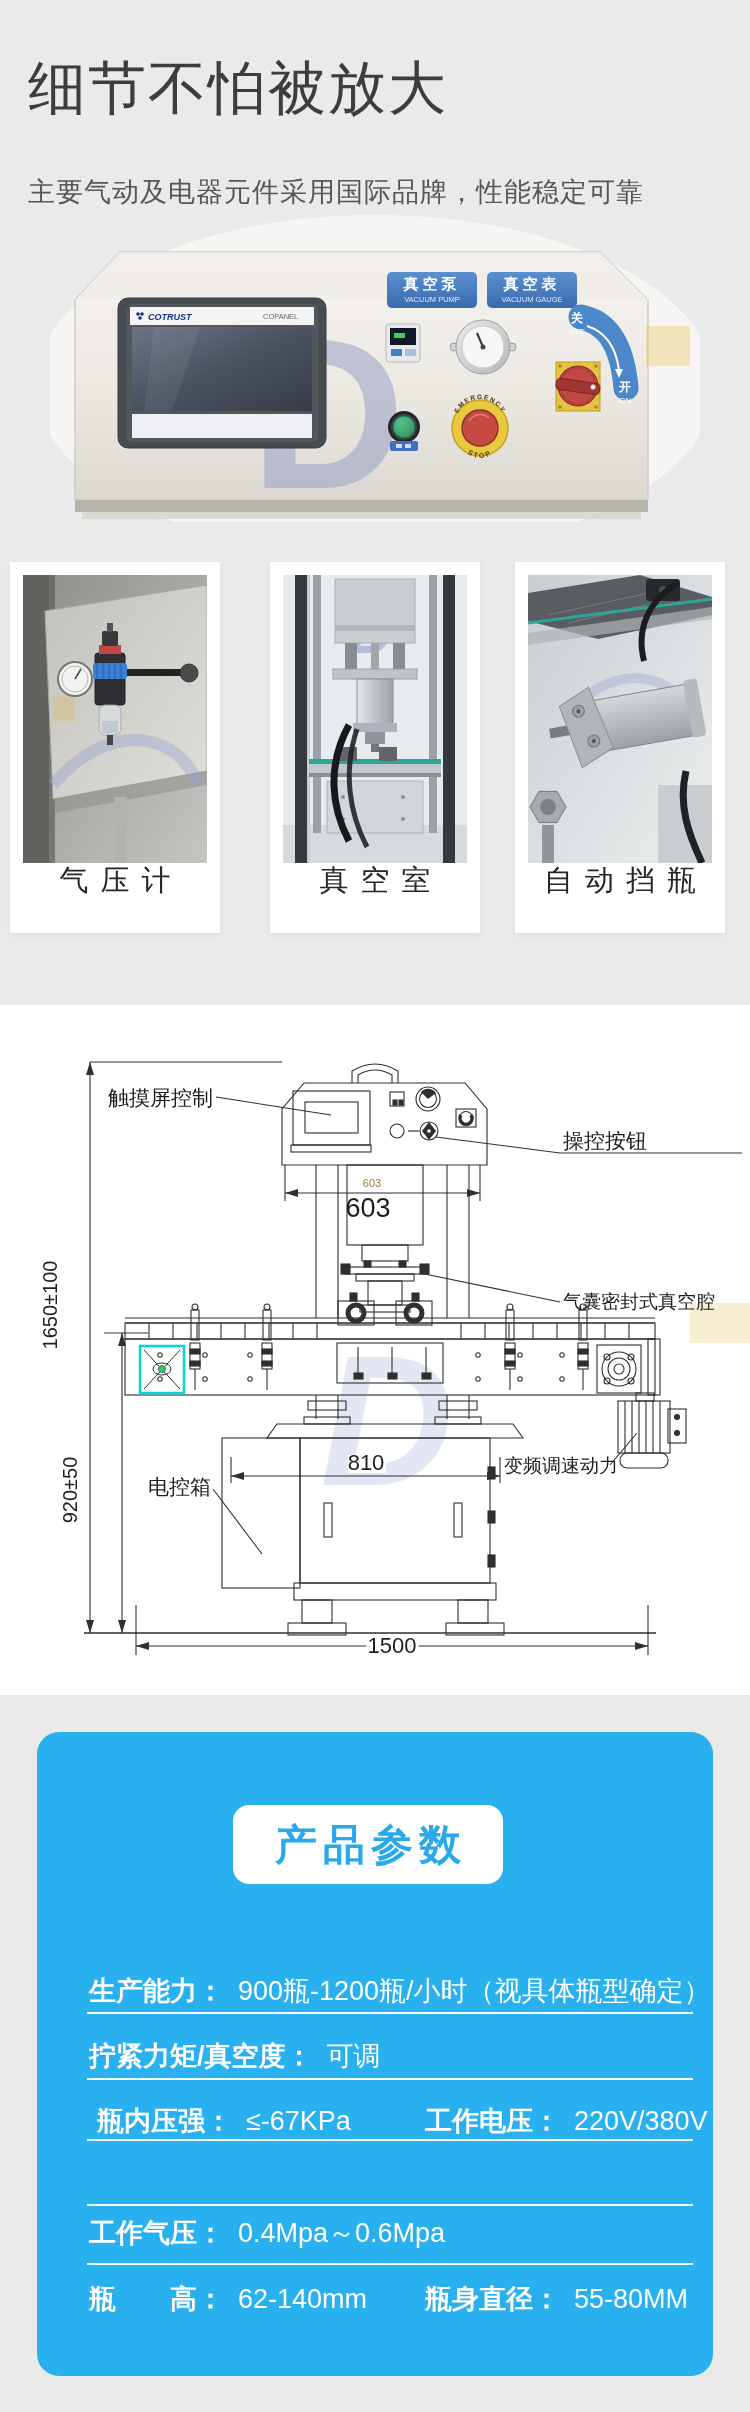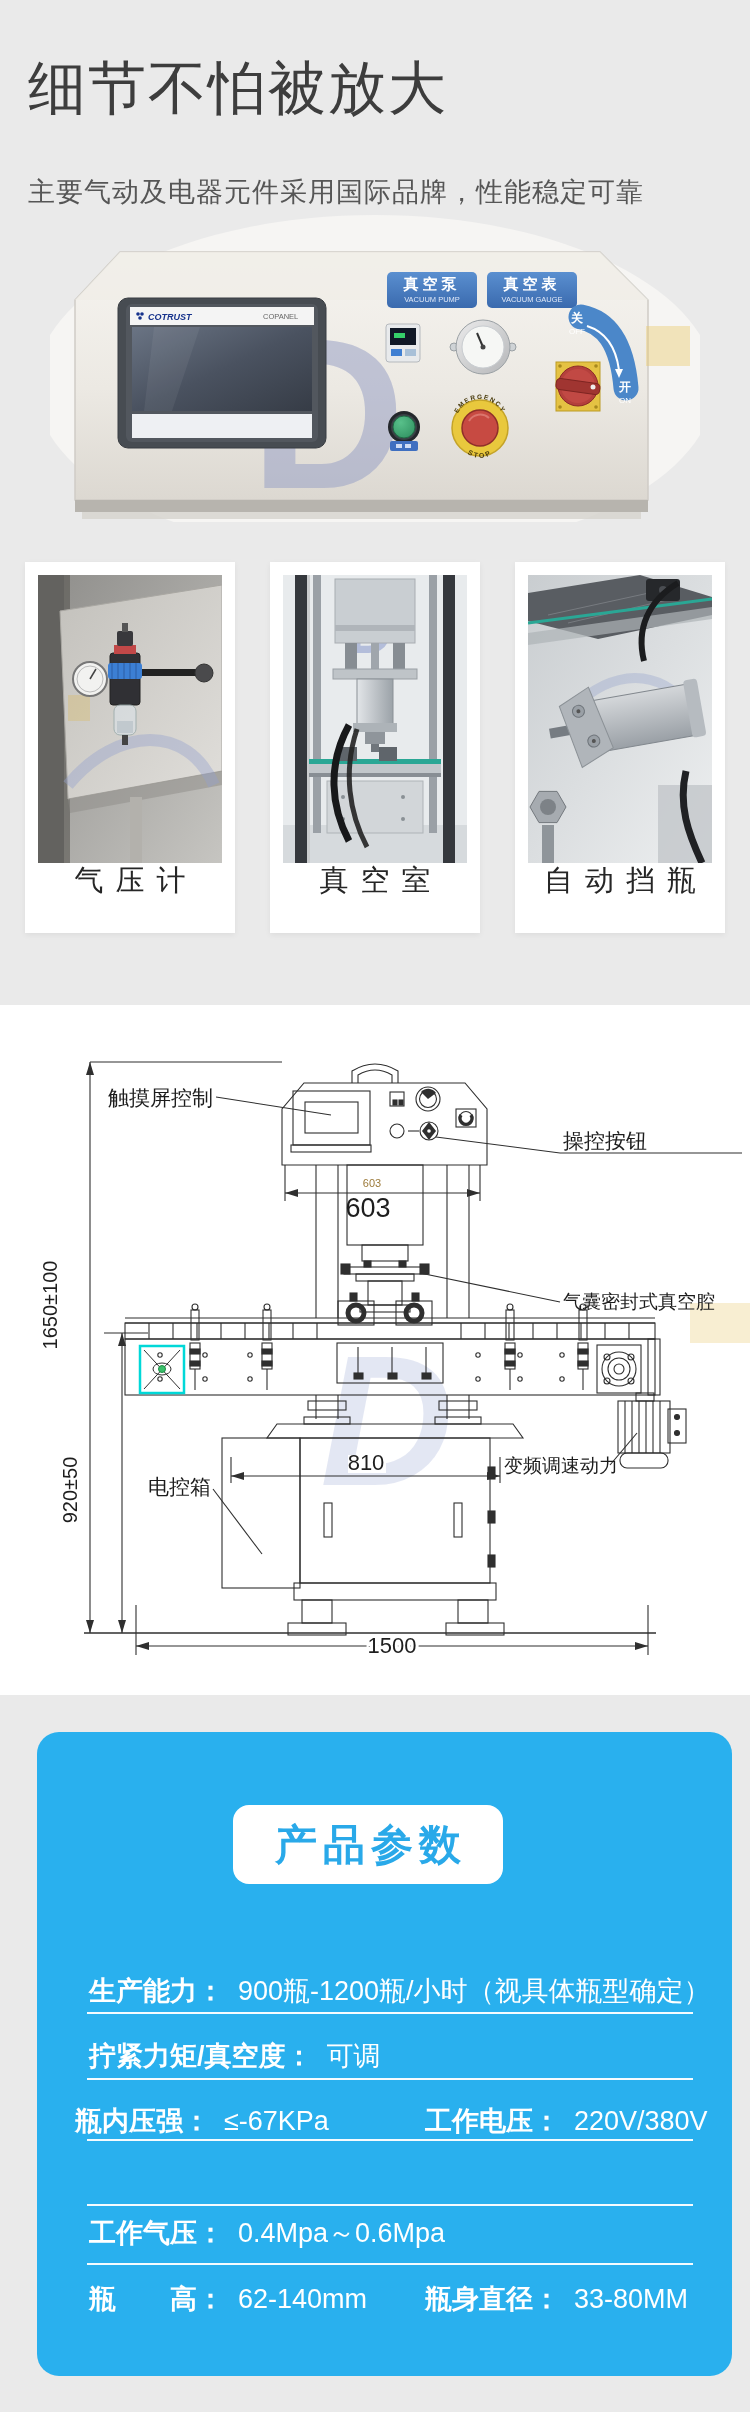--- a/index.html
+++ b/index.html
@@ -19,21 +19,21 @@
   .card .caption{position:absolute;left:0;top:296px;width:100%;height:44px;line-height:44px;
     text-align:center;font-size:29px;color:#262626;letter-spacing:12px;text-indent:12px;}
   
   .diagram-wrap{left:0;top:1005px;width:750px;height:690px;background:#ffffff;}
   svg text{font-family:"Liberation Sans","DejaVu Sans",sans-serif;}
   .cad-label{font-size:21px;fill:#1c1c1c;}
   .cad-label-sm{font-size:19px;fill:#1c1c1c;}
   .cad-dim{font-size:22px;fill:#1e1e1e;}
   
   .params{left:37px;top:1732px;width:676px;height:644px;border-radius:22px;
-    background:var(--accent-blue,#29b0ee);padding-left:19px;}
+    background:var(--accent-blue,#29b0ee);}
   .params-title-box{position:absolute;left:196px;top:73px;width:270px;height:79px;
     background:#ffffff;border-radius:16px;text-align:center;line-height:79px;
     font-size:42px;font-weight:bold;color:var(--title-blue,#29a9e9);letter-spacing:6px;text-indent:6px;}
   .spec-row{position:absolute;left:0;width:100%;height:34px;color:#ffffff;font-size:27px;}
   .spec-cell{position:absolute;top:0;white-space:nowrap;text-align:right;}
   .spec-cell .lbl{font-weight:bold;margin-right:14px;}
   .spec-sep{position:absolute;left:50px;width:606px;height:2px;background:rgba(255,255,255,.95);}
 </style>
 </head>
 <body>
@@ -163,21 +163,21 @@
       <circle cx="546" cy="257" r="1.8" fill="#a8891e"></circle>
     <circle cx="528" cy="236" r="20" fill="#b4403c" stroke="#8c2b28"></circle>
     <circle cx="528" cy="236" r="17" fill="#c14944"></circle>
     <g transform="rotate(8 528 236)">
       <rect x="506" y="231" width="44" height="11" rx="4" fill="#a03531" stroke="#7e2522"></rect>
     </g>
     <circle cx="543" cy="237" r="2.5" fill="#eeeeee"></circle>
   </g>
 </svg>
 
-<div class="abs card" style="left:25px">
+<div class="abs card" style="left:10px">
   <div class="photo">
     <svg width="184" height="288" viewBox="0 0 184 288">
       <defs>
         <linearGradient id="c1bg" x1="0" y1="0" x2="1" y2="1">
           <stop offset="0" stop-color="#8e8d8a"></stop>
             <stop offset="1" stop-color="#c6c5c1"></stop>
         </linearGradient>
         <linearGradient id="c1plate" x1="0" y1="0" x2="1" y2="1">
           <stop offset="0" stop-color="#c3c1bc"></stop>
             <stop offset="1" stop-color="#e0deda"></stop>
@@ -548,21 +548,21 @@
   <div class="spec-sep" style="top:280px"></div>
 
   <div class="spec-row" style="top:306px">
     <div class="spec-cell" style="left:52px">
       <span class="lbl">拧紧力矩/真空度：</span><span class="val">可调</span>
     </div>
   </div>
   <div class="spec-sep" style="top:346px"></div>
 
   <div class="spec-row" style="top:371px">
-    <div class="spec-cell" style="left:38px">
+    <div class="spec-cell" style="left:60px">
       <span class="lbl">瓶内压强：</span><span class="val">≤-67KPa</span>
     </div>
     <div class="spec-cell" style="left:388px">
       <span class="lbl">工作电压：</span><span class="val">220V/380V</span>
     </div>
   </div>
   <div class="spec-sep" style="top:407px"></div>
 
   <div class="spec-sep" style="top:472px"></div>
 
@@ -571,16 +571,16 @@
       <span class="lbl">工作气压：</span><span class="val">0.4Mpa～0.6Mpa</span>
     </div>
   </div>
   <div class="spec-sep" style="top:531px"></div>
 
   <div class="spec-row" style="top:549px">
     <div class="spec-cell" style="left:52px">
       <span class="lbl">瓶　　高：</span><span class="val">62-140mm</span>
     </div>
     <div class="spec-cell" style="left:388px">
-      <span class="lbl">瓶身直径：</span><span class="val">33-80MM</span>
+      <span class="lbl">瓶身直径：</span><span class="val">55-80MM</span>
     </div>
   </div>
 </div>
 
 </body></html>

